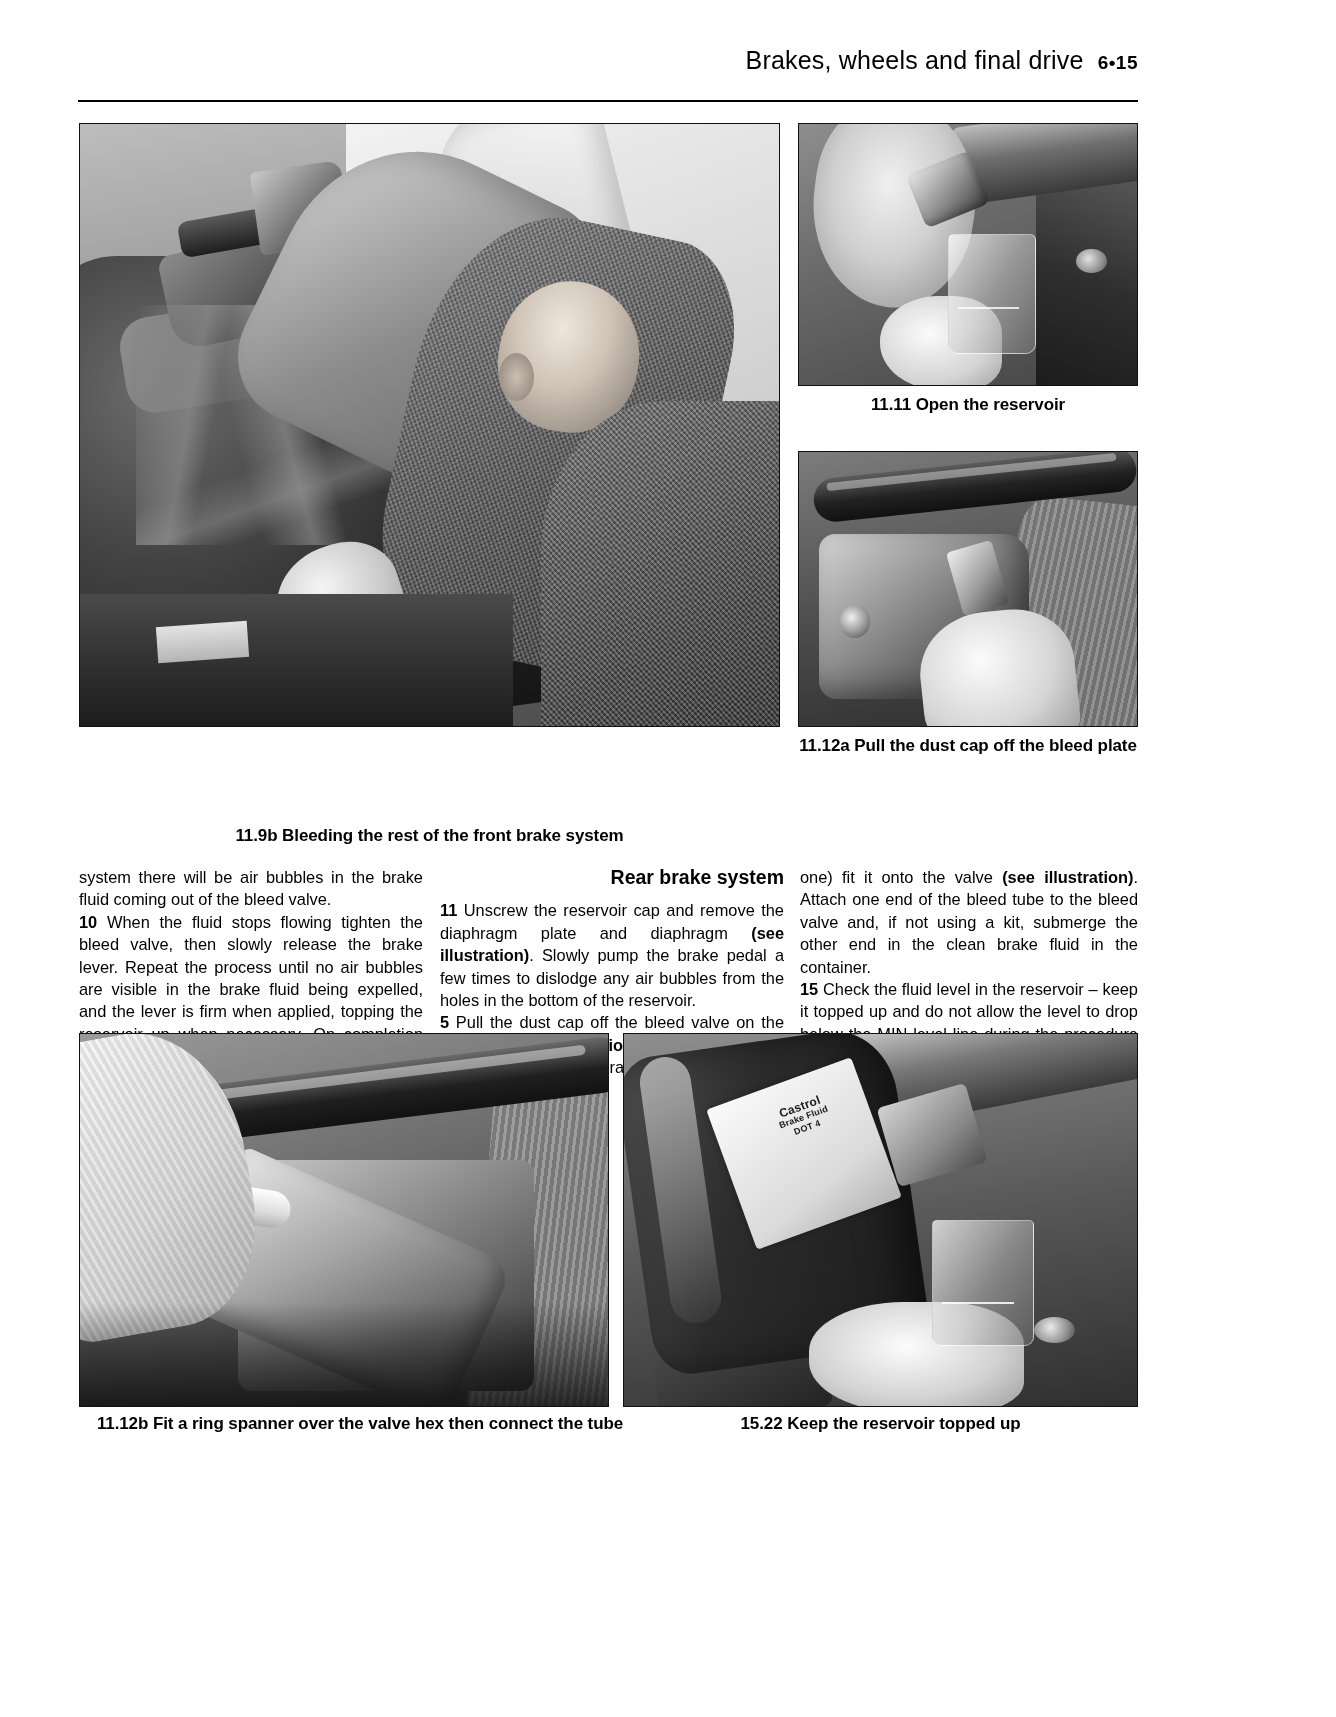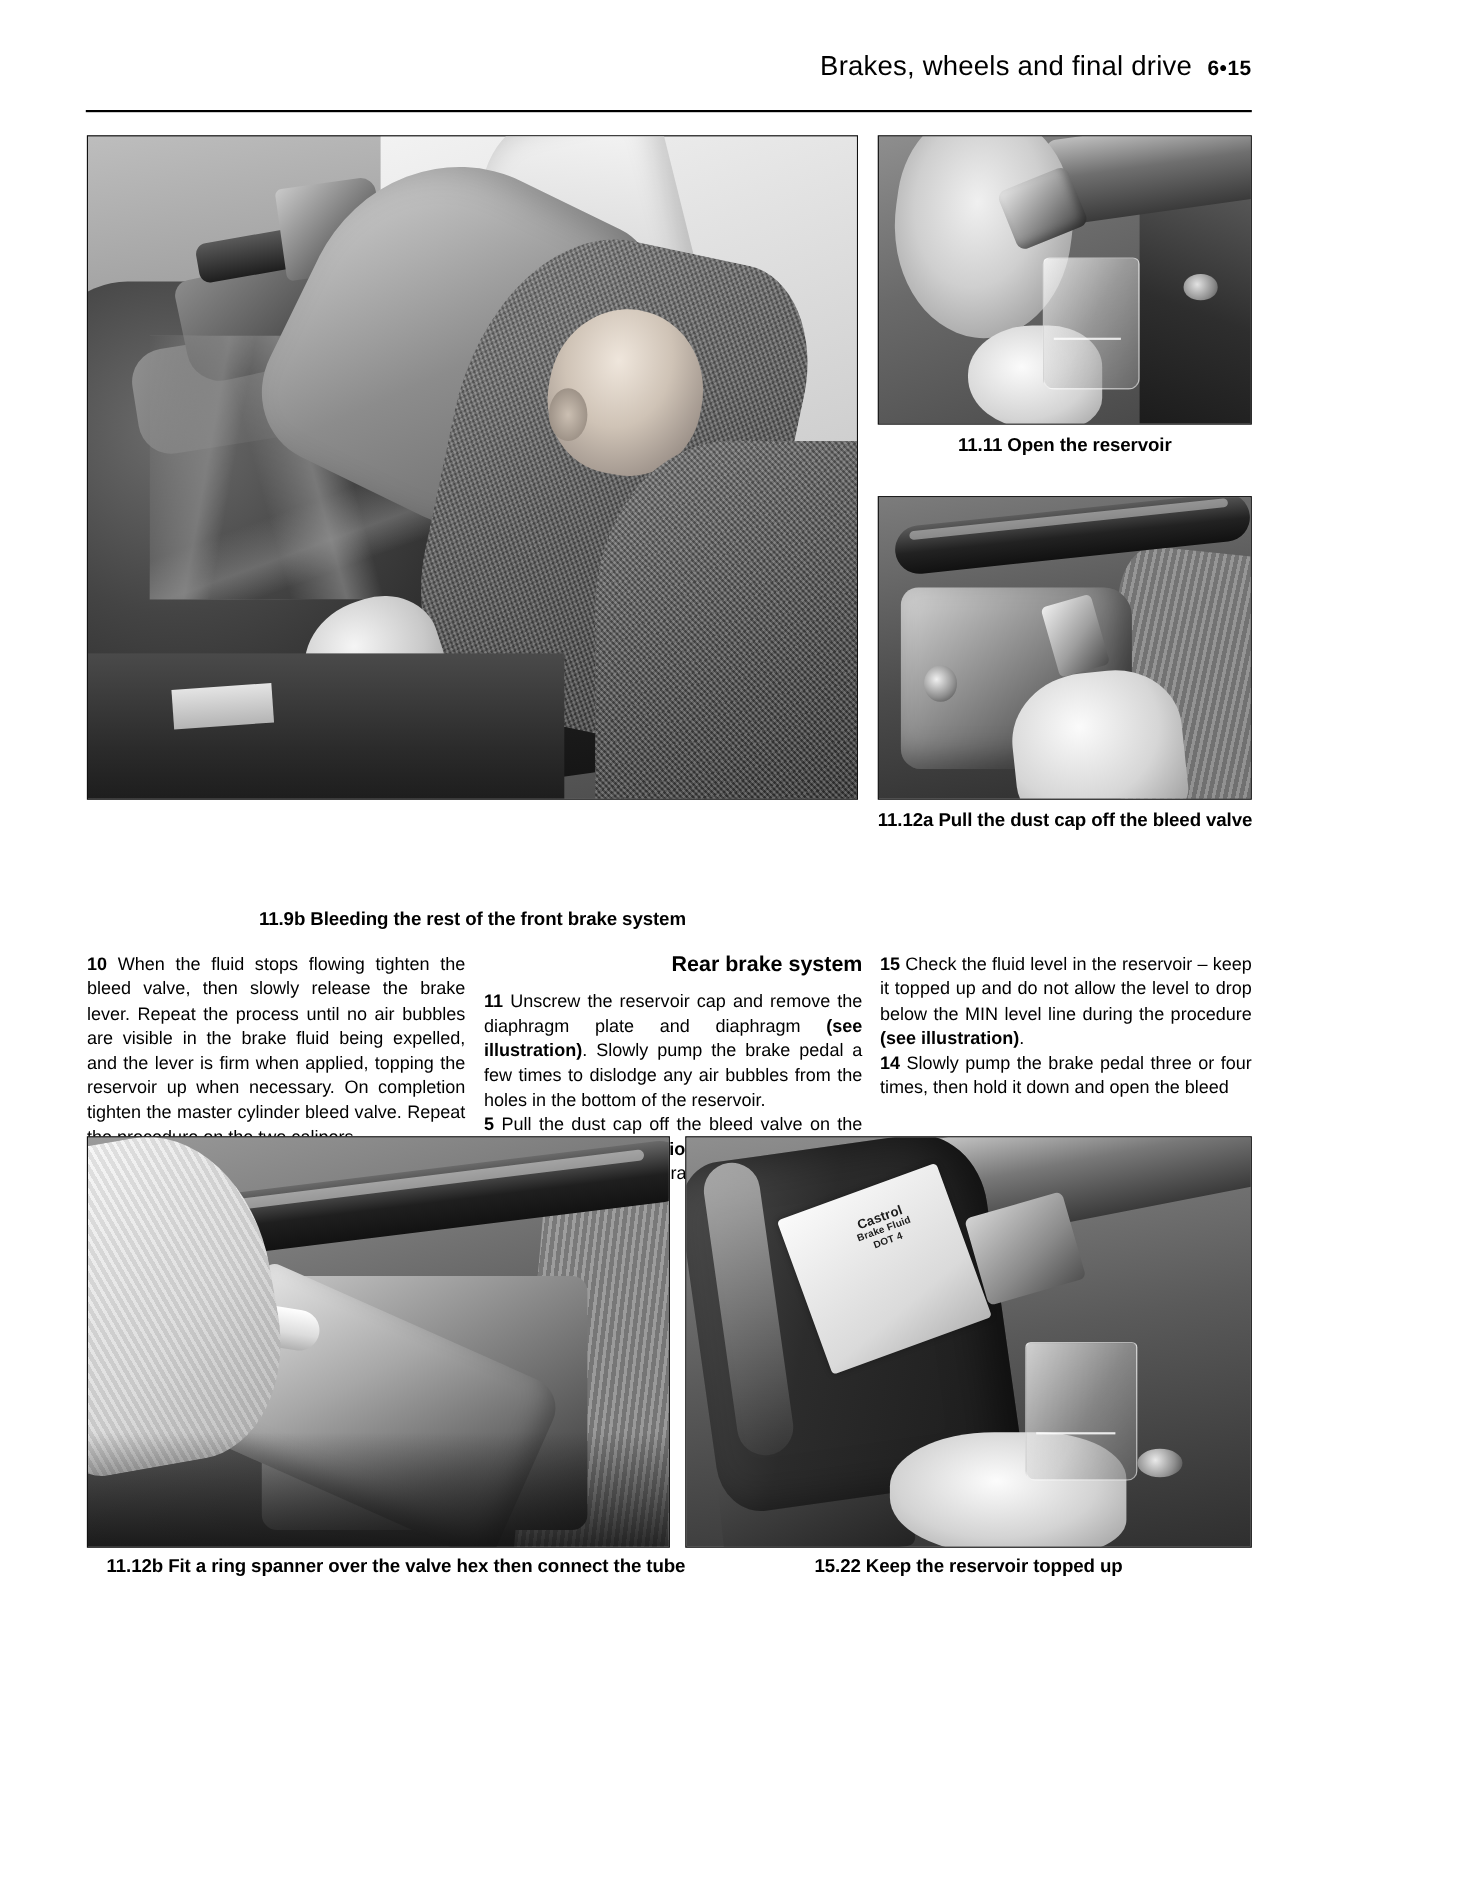--- a/index.html
+++ b/index.html
@@ -456,33 +456,35 @@
 <div class="photo" id="photo-1112a" style="left:798px; top:451px; width:340px; height:276px;">
   <div class="layer bg"></div>
   <div class="disc"></div>
   <div class="hose"></div>
   <div class="hosehi"></div>
   <div class="caliper"></div>
   <div class="valve"></div>
   <div class="bolt2"></div>
   <div class="glove2"></div>
 </div>
-<div class="caption" style="left:798px; top:736px; width:340px;">11.12a Pull the dust cap off the bleed valve</div>
+<div class="caption" style="left:798px; top:736px; width:340px;">11.12a Pull the dust cap off the bleed plate</div>
 
 <div class="col" id="col-left" style="left:79px; top:866px; width:344px;">
+  <p>system there will be air bubbles in the brake fluid coming out of the bleed valve.</p>
   <p><span class="num">10</span> <span>When the fluid stops flowing tighten the bleed valve, then slowly release the brake lever. Repeat the process until no air bubbles are visible in the brake fluid being expelled, and the lever is firm when applied, topping the reservoir up when necessary. On completion tighten the master cylinder bleed valve. Repeat the procedure on the two calipers.</span></p>
 </div>
 
 <div class="col" id="col-middle" style="left:440px; top:866px; width:344px;">
   <p class="sub">Rear brake system</p>
   <p><span class="num">11</span> <span>Unscrew the reservoir cap and remove the diaphragm plate and diaphragm </span><b>(see illustration)</b><span>. Slowly pump the brake pedal a few times to dislodge any air bubbles from the holes in the bottom of the reservoir.</span></p>
   <p><span class="num">5</span> <span>Pull the dust cap off the bleed valve on the caliper </span><b>(see illustration)</b><span>. If using a ring spanner (which is preferable to an open-ended</span></p>
 </div>
 
 <div class="col" id="col-right" style="left:800px; top:866px; width:338px;">
+  <p><span>one) fit it onto the valve </span><b>(see illustration)</b><span>. Attach one end of the bleed tube to the bleed valve and, if not using a kit, submerge the other end in the clean brake fluid in the container.</span></p>
   <p><span class="num">15</span> <span>Check the fluid level in the reservoir – keep it topped up and do not allow the level to drop below the MIN level line during the procedure </span><b>(see illustration)</b><span>.</span></p>
   <p><span class="num">14</span> <span>Slowly pump the brake pedal three or four times, then hold it down and open the bleed</span></p>
 </div>
 
 <div class="photo" id="photo-1112b" style="left:79px; top:1033px; width:530px; height:374px;">
   <div class="layer bg"></div>
   <div class="disc2"></div>
   <div class="caliper2"></div>
   <div class="hose3"></div>
   <div class="hose3hi"></div>

